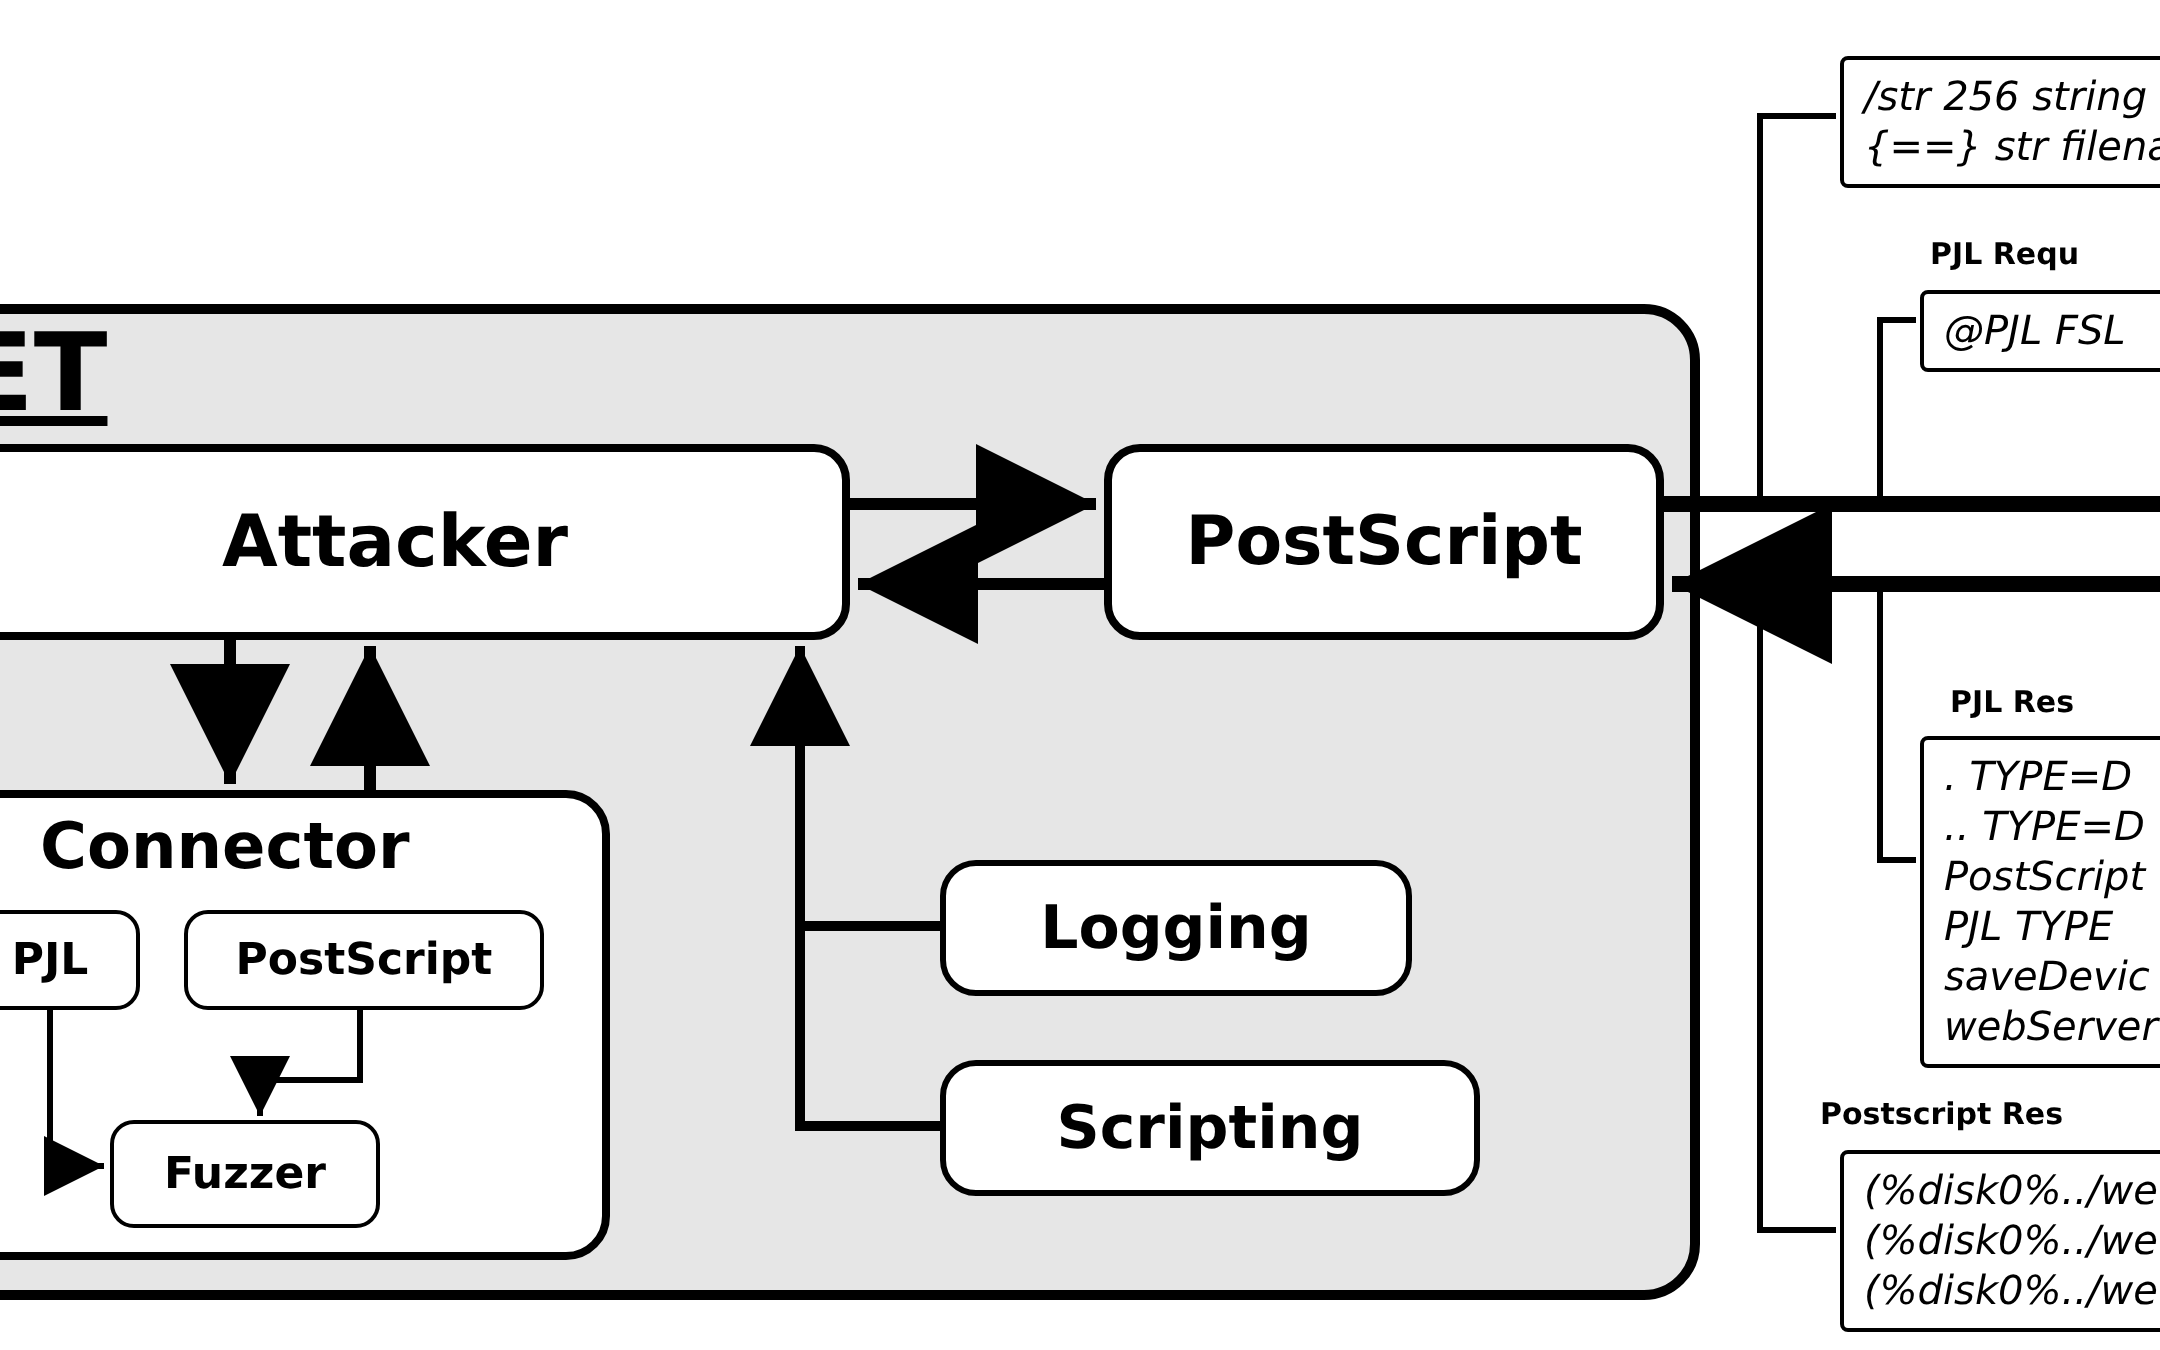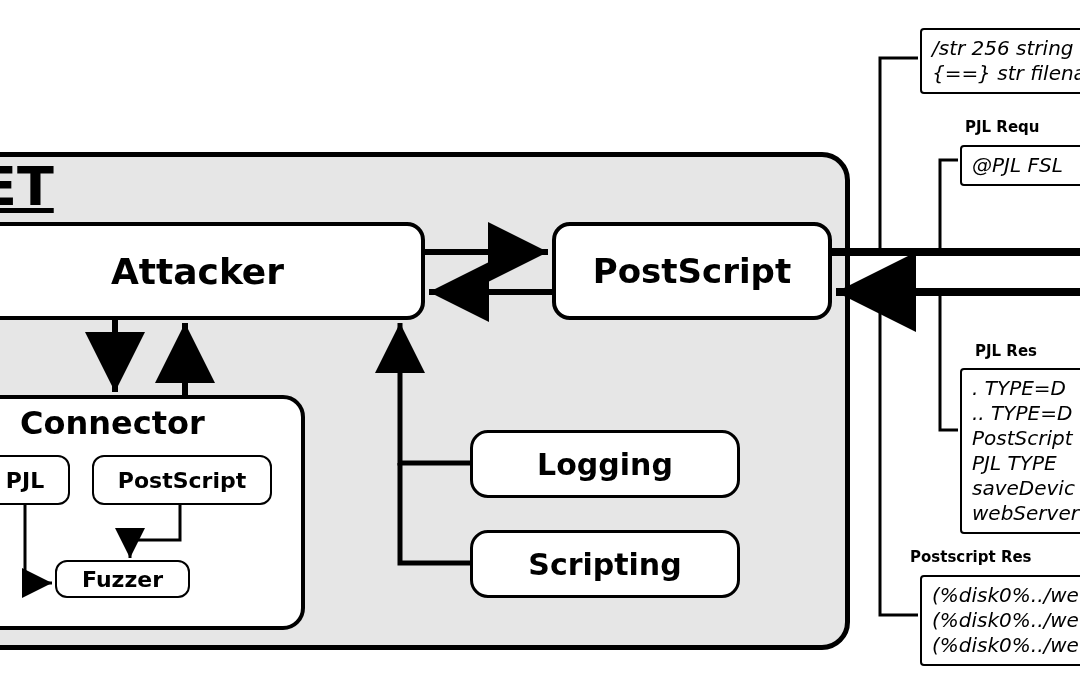--- a/index.html
+++ b/index.html
@@ -111,32 +111,32 @@
 
 <div class="canvas">
 
   <div class="panel"></div>
   <div class="panel-title">ET</div>
 
   <div class="rbox big" style="left:-30px; top:222px; width:455px; height:98px; font-size:36px;">Attacker</div>
 
   <div class="rbox big" style="left:552px; top:222px; width:280px; height:98px; font-size:34px;">PostScript</div>
 
-  <div class="rbox" style="left:470px; top:430px; width:270px; height:68px;">Logging</div>
+  <div class="rbox" style="left:470px; top:430px; width:236px; height:68px;">Logging</div>
 
   <div class="rbox" style="left:470px; top:530px; width:270px; height:68px;">Scripting</div>
 
   <div class="translator"></div>
   <div class="translator-title">Connector</div>
 
   <div class="rbox small" style="left:-20px; top:455px; width:90px; height:50px;">PJL</div>
 
   <div class="rbox small" style="left:92px; top:455px; width:180px; height:50px;">PostScript</div>
 
-  <div class="rbox small" style="left:55px; top:560px; width:135px; height:38px;">Fuzzer</div>
+  <div class="rbox small" style="left:55px; top:560px; width:135px; height:54px;">Fuzzer</div>
 
   <div class="plain" style="left:920px; top:28px; width:200px;">/str 256 string
 {==} str filenan</div>
 
   <div class="rlabel" style="left:965px; top:118px;">PJL Requ</div>
   <div class="plain" style="left:960px; top:145px; width:160px;">@PJL FSL</div>
 
   <div class="rlabel" style="left:975px; top:342px;">PJL Res</div>
   <div class="plain" style="left:960px; top:368px; width:160px;">. TYPE=D
 .. TYPE=D

